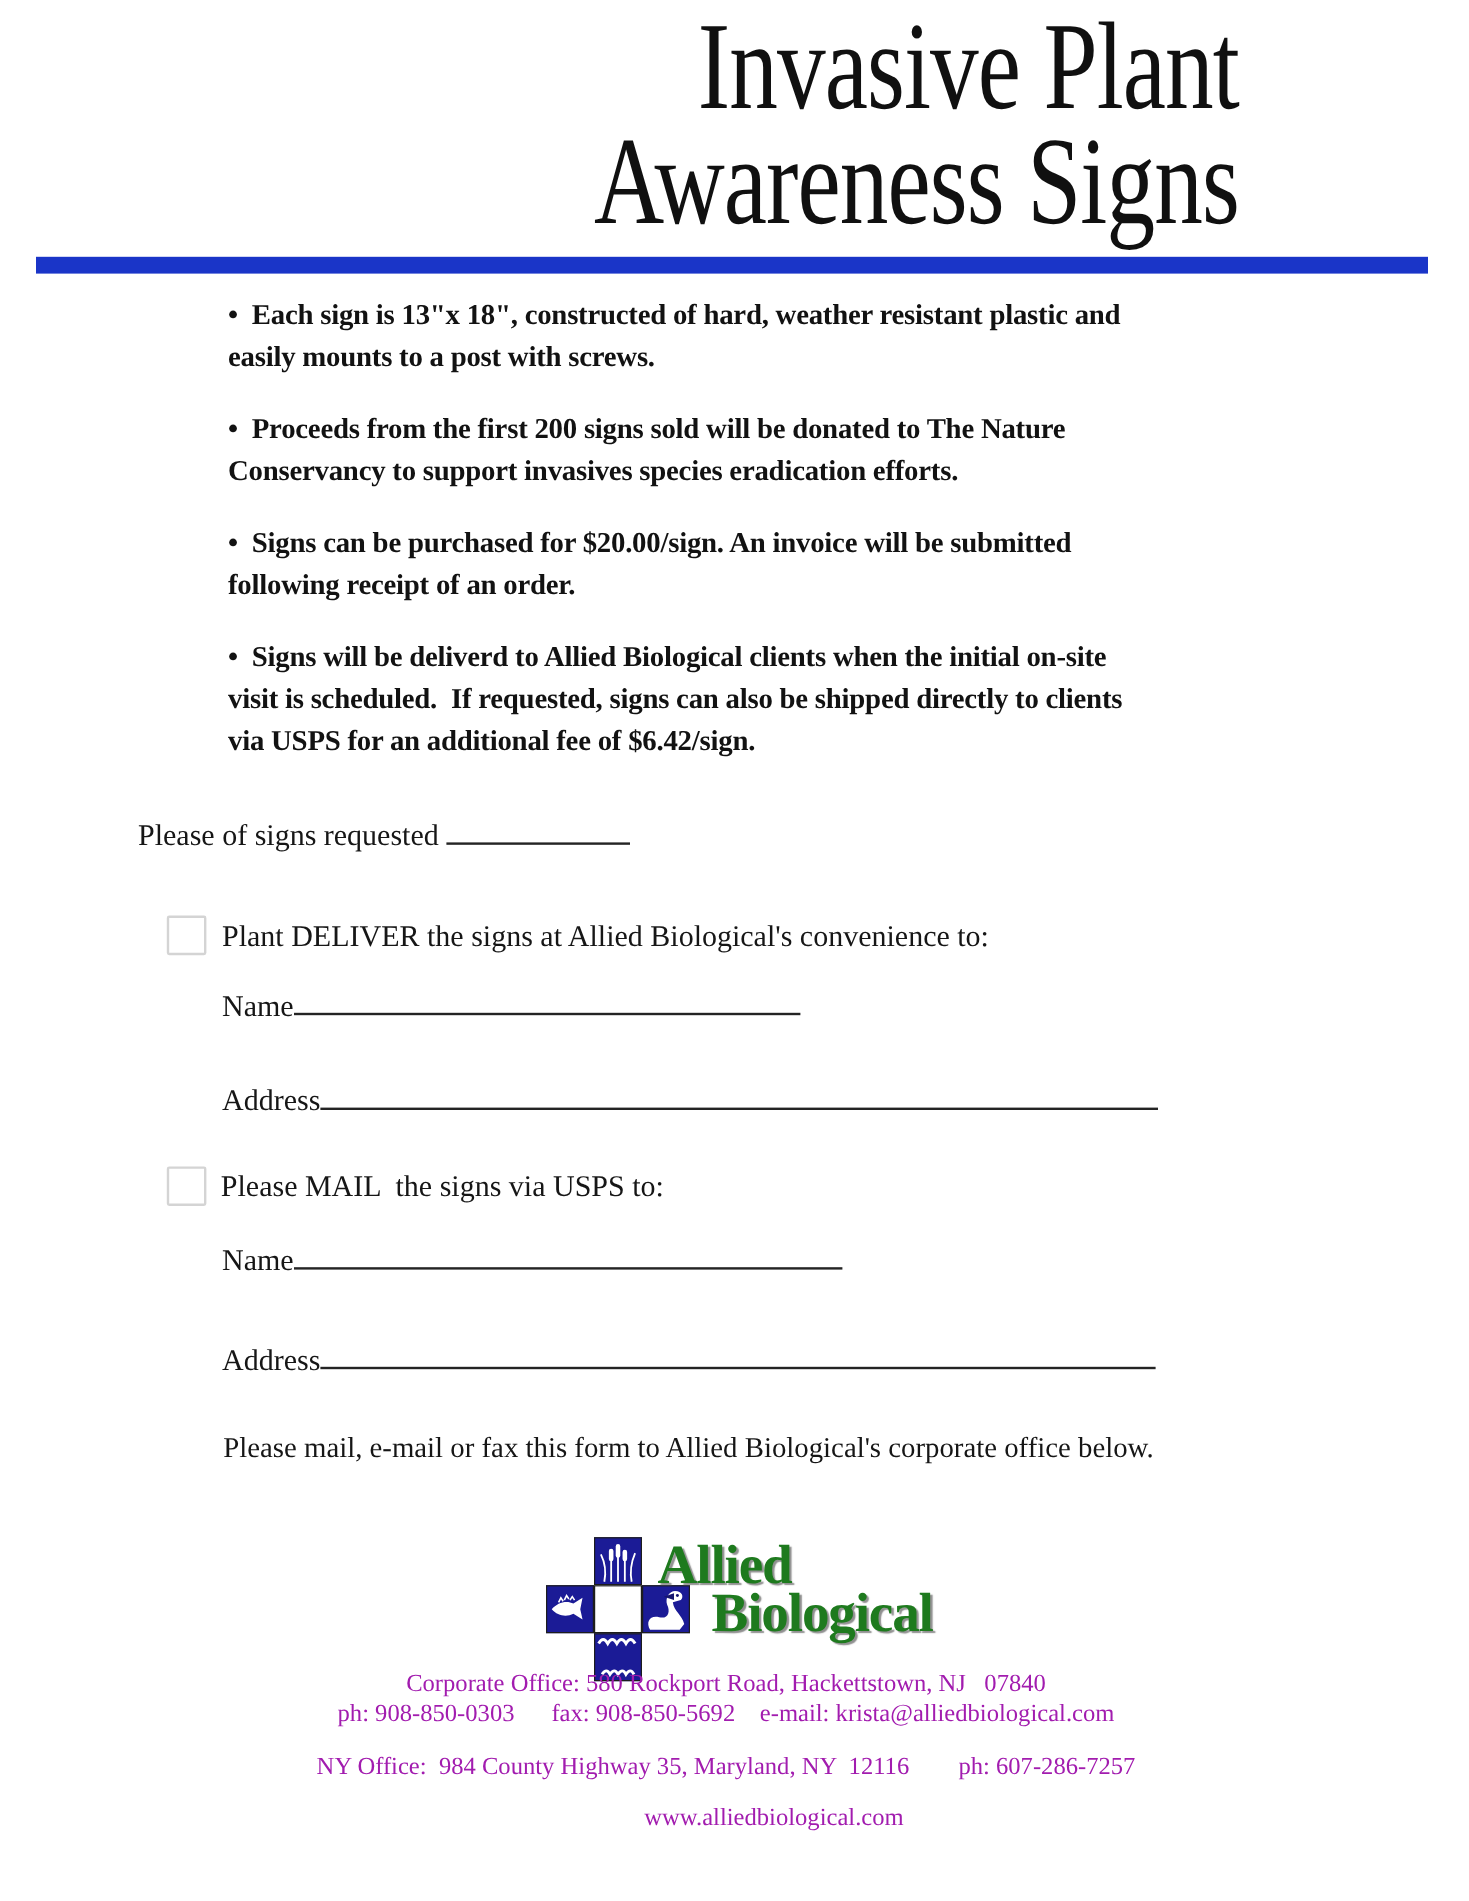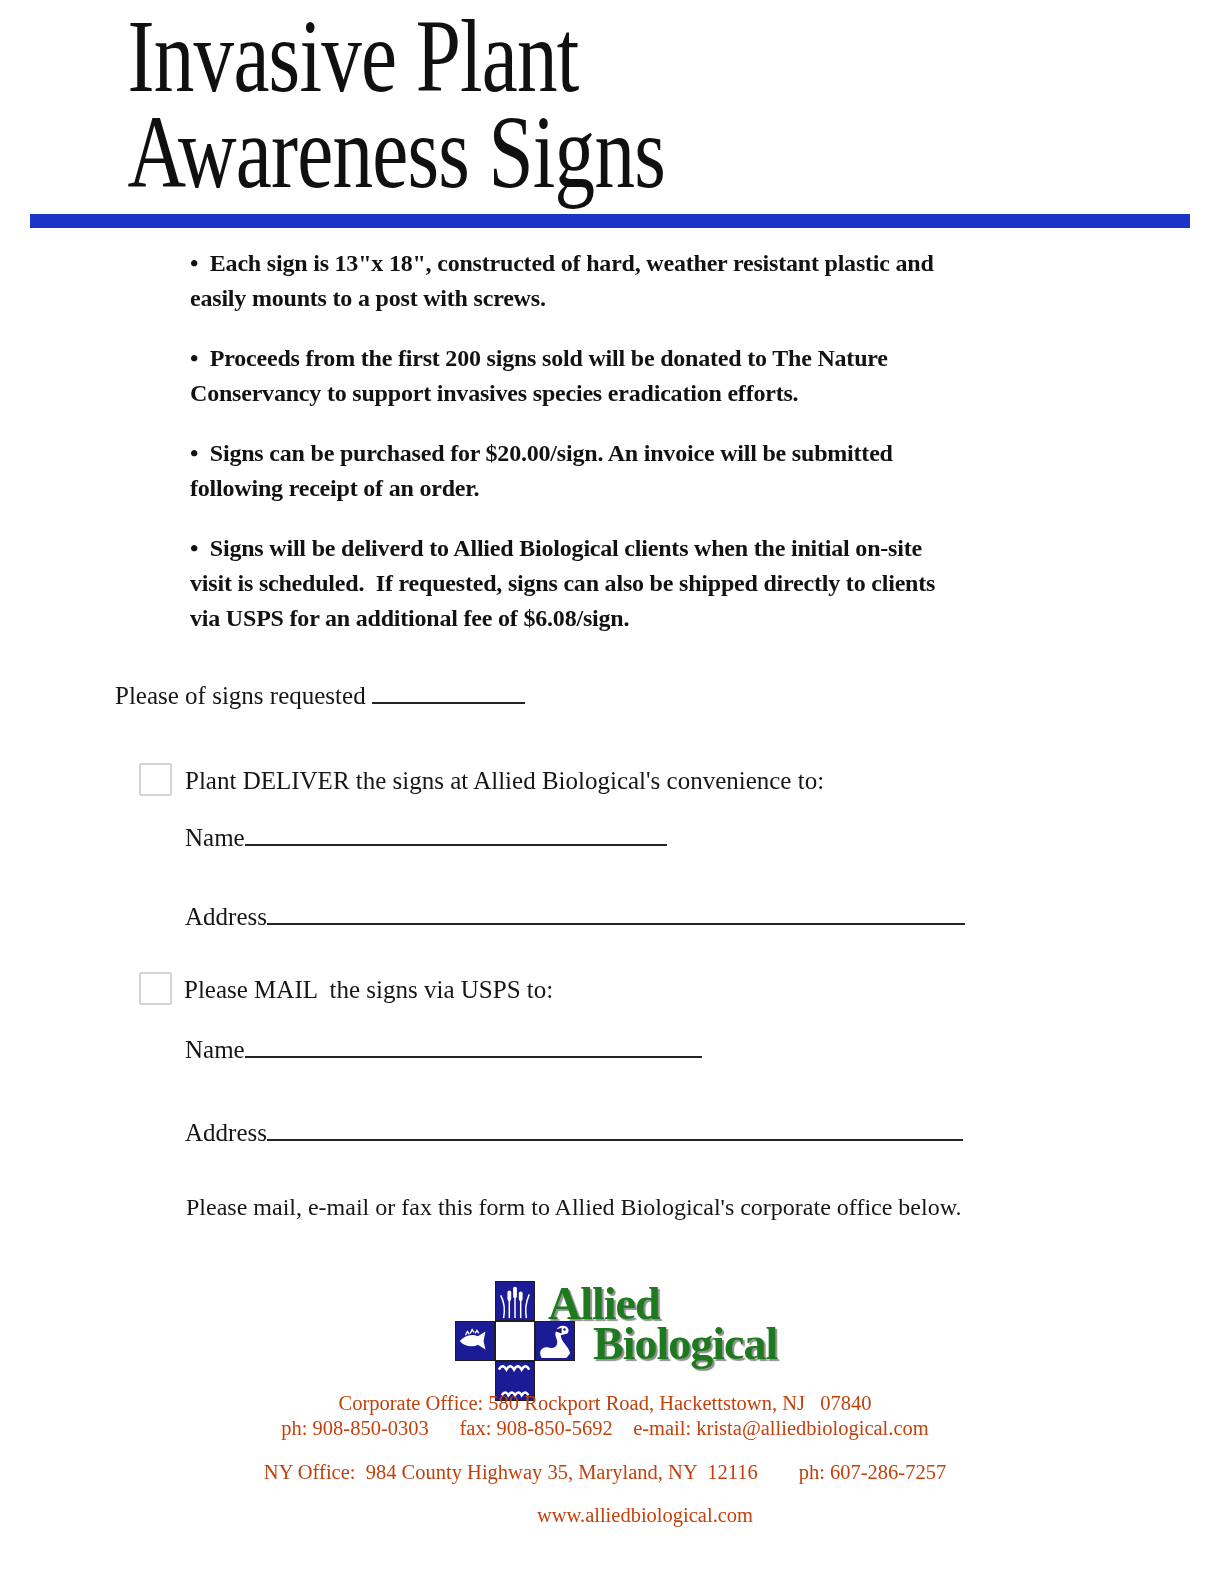--- a/index.html
+++ b/index.html
@@ -2,21 +2,21 @@
 <html><head>
 <meta charset="utf-8">
 <style>
   html,body { margin:0; padding:0; background:#ffffff; }
   body { width:1224px; height:1584px; position:relative; overflow:hidden;
          font-family:"Liberation Serif","DejaVu Serif",serif; color:#141414; }
   .abs { position:absolute; }
   .pre { white-space:pre; }
 
   
-  .title-wrap { left:0; top:8px; width:1160px; text-align:left; }
+  .title-wrap { left:0; top:8px; width:1160px; text-align:right; }
   .title-line { font-size:104px; line-height:0.92; font-weight:400; color:#101010;
                 transform:scaleX(0.78); transform-origin:50% 50%; letter-spacing:-1px; }
   .divider { left:30px; top:214px; width:1160px; height:14px; }
 
   
   .bullet { left:190px; width:860px; font-weight:700; font-size:24px; line-height:35px;
             color:#121212; letter-spacing:-0.2px; }
   .bullet div { white-space:pre; }
 
   
@@ -27,21 +27,21 @@
 
   
   .logo-cross { width:120px; height:120px; }
   .sq { position:absolute; width:40px; height:40px; box-sizing:border-box; border:1px solid #1d1d1d; }
   .sq.navy { background:#1b1b96; }
   .sq.white { background:#ffffff; }
   .logo-text { font-weight:700; color:#1e7a1e; font-size:46px; line-height:1;
                letter-spacing:-1px; text-shadow:2px 2px 1px #8f8f8f; white-space:pre; }
 
   
-  .footer-line { left:0; width:1210px; text-align:center; font-size:20.5px; color:#c2410c; white-space:pre; }
+  .footer-line { left:0; width:1210px; text-align:center; font-size:20.5px; color:#a21caf; white-space:pre; }
 </style>
 </head>
 <body>
 
 <div>
 
   <div class="abs title-wrap">
     <div class="title-line">Invasive Plant</div>
     <div class="title-line">Awareness Signs</div>
   </div>
@@ -55,21 +55,21 @@
     <div>•  Proceeds from the first 200 signs sold will be donated to The Nature</div>
     <div>Conservancy to support invasives species eradication efforts.</div>
   </div>
   <div class="abs bullet" style="top:436px;">
     <div>•  Signs can be purchased for $20.00/sign. An invoice will be submitted</div>
     <div>following receipt of an order.</div>
   </div>
   <div class="abs bullet" style="top:531px;">
     <div>•  Signs will be deliverd to Allied Biological clients when the initial on-site</div>
     <div>visit is scheduled.  If requested, signs can also be shipped directly to clients</div>
-    <div>via USPS for an additional fee of $6.08/sign.</div>
+    <div>via USPS for an additional fee of $6.42/sign.</div>
   </div>
 
   <div class="abs plain" style="left:115px; top:676px;">
     <span class="pre">Please of signs requested </span><span class="uline" style="width:153px;"></span>
   </div>
 
   <div class="abs checkbox" style="left:139px; top:763px;"></div>
   <div class="abs plain pre" style="left:185px; top:767px;">Plant DELIVER the signs at Allied Biological's convenience to:</div>
 
   <div class="abs plain" style="left:185px; top:818px;">

